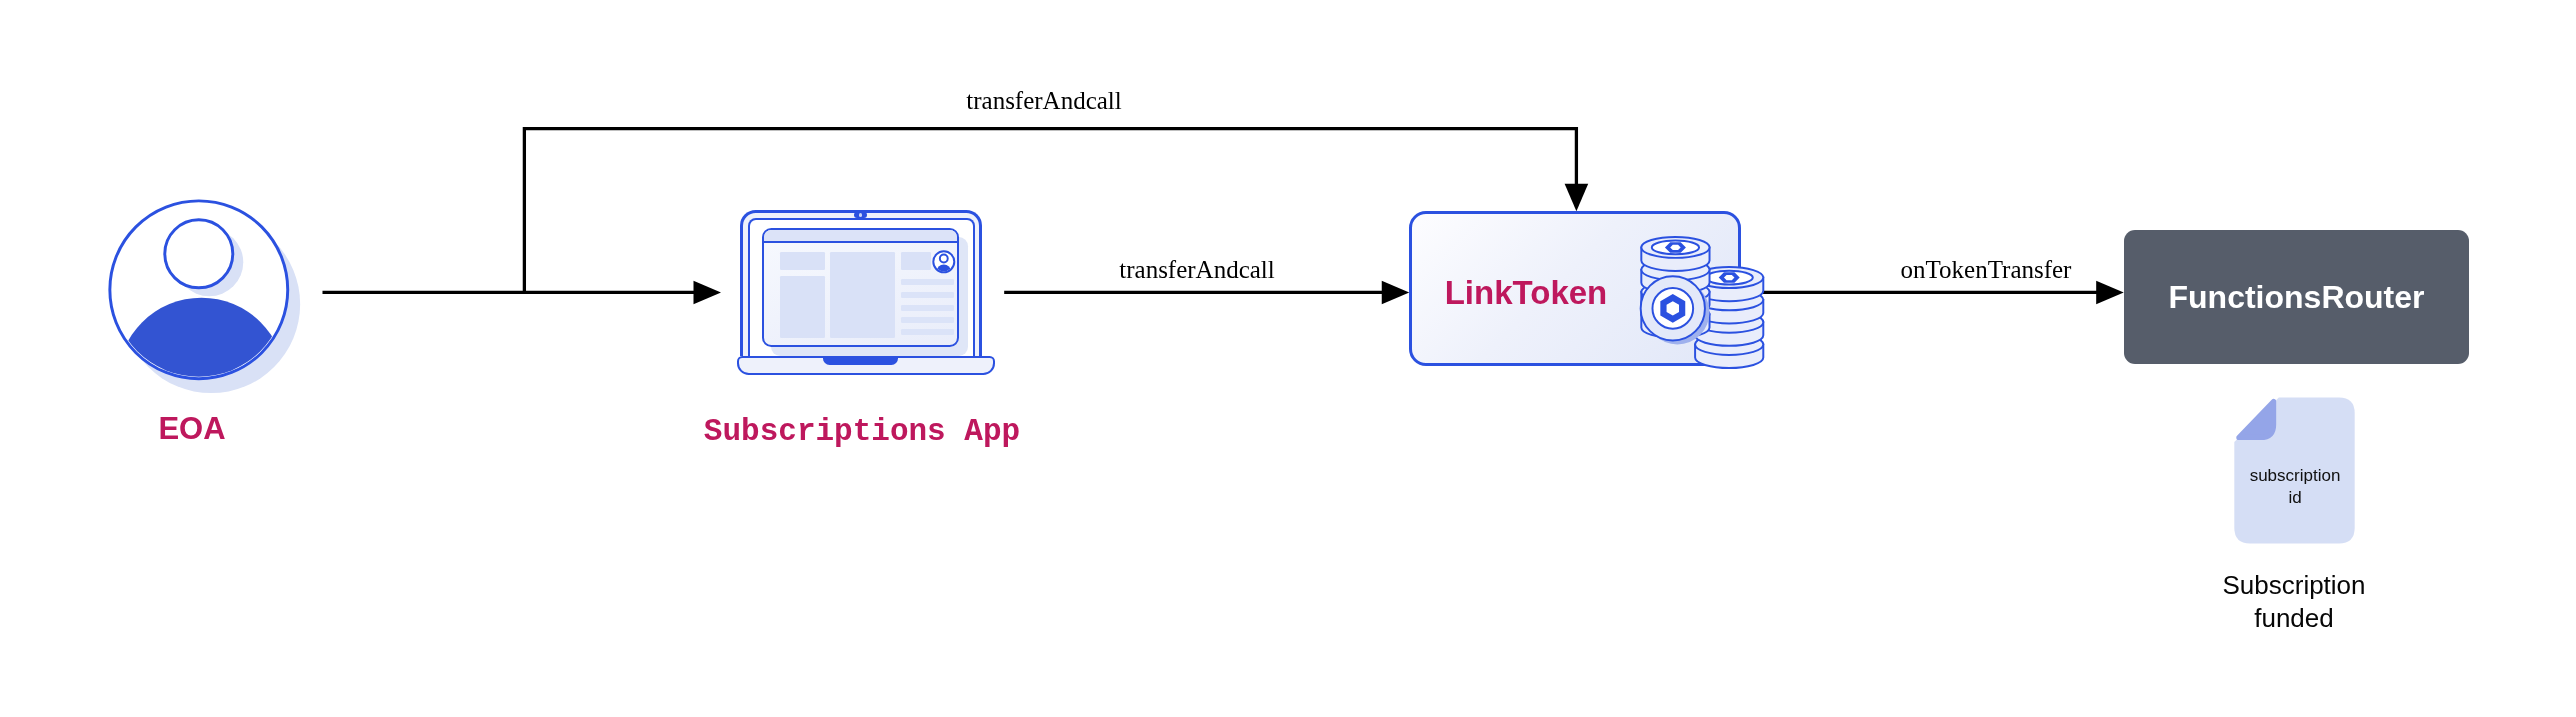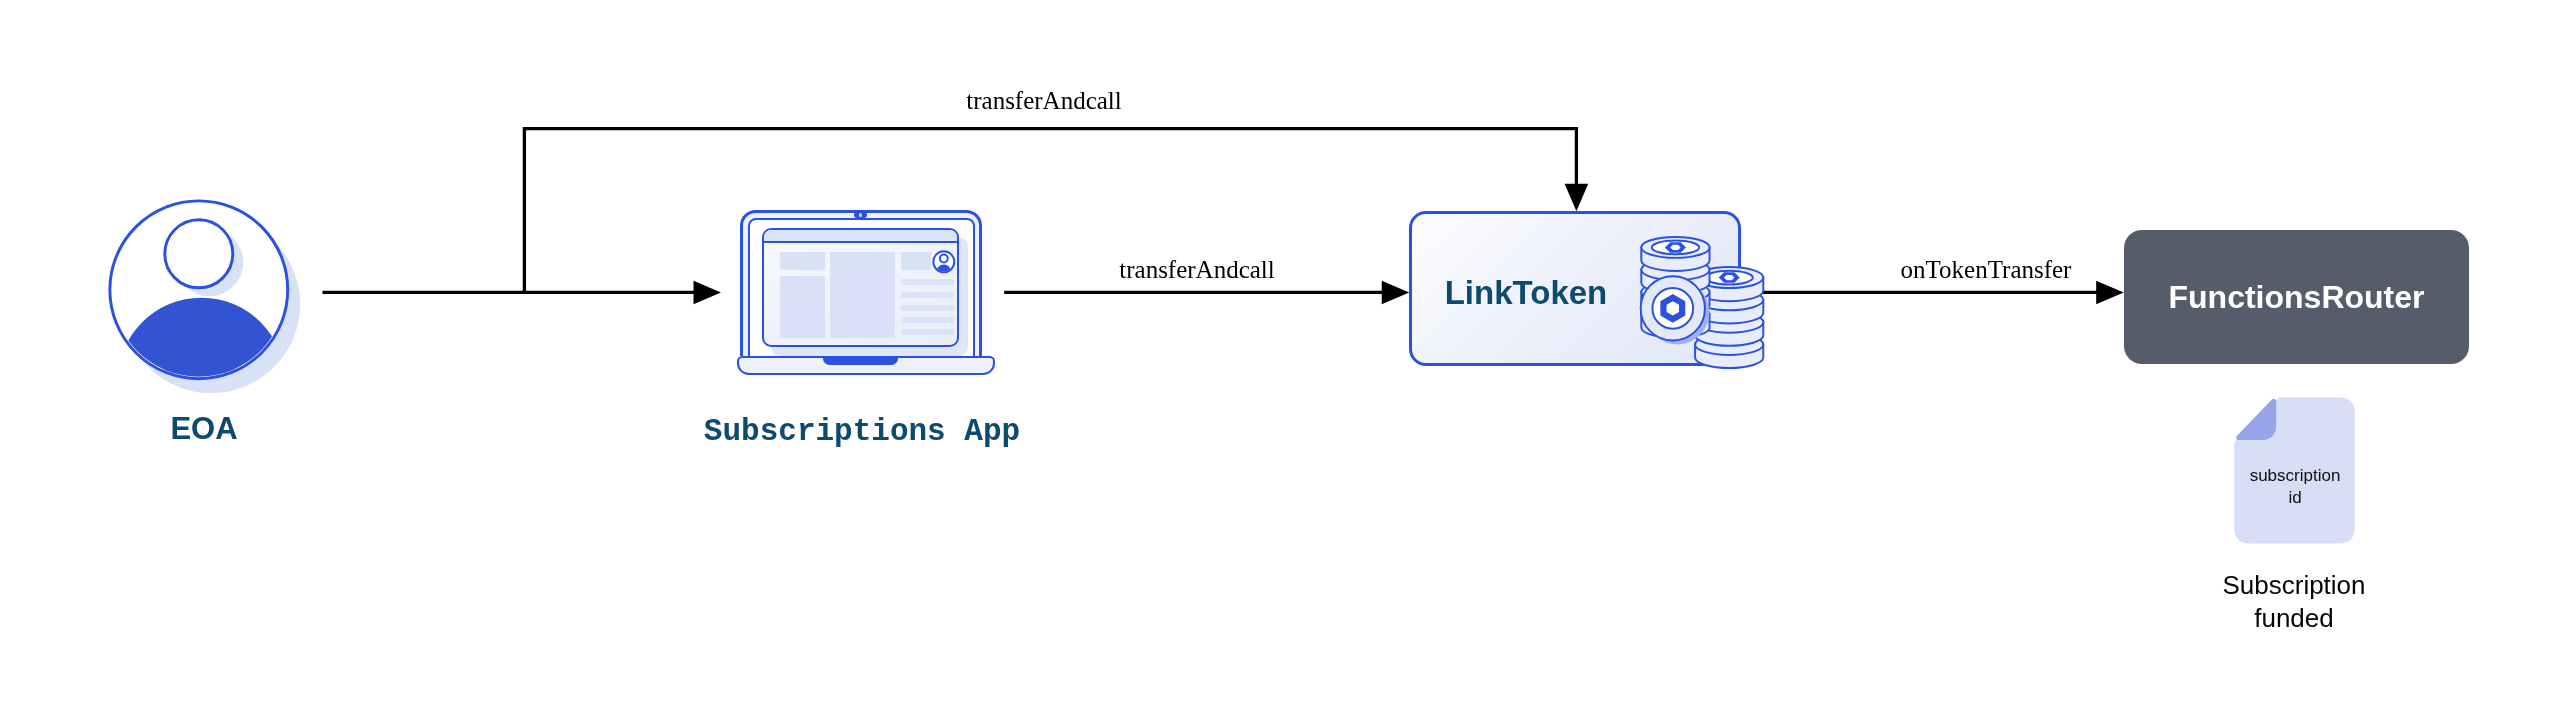--- a/index.html
+++ b/index.html
@@ -12,21 +12,21 @@
   }
   .abs { position:absolute; }
   svg { display:block; }
 
   
   .node-label {
     position:absolute;
     transform:translateX(-50%);
     font-weight:bold;
     font-size:31px;
-    color:#0c4a6e;
+    color:#be185d;
     white-space:nowrap;
     line-height:1;
   }
   .edge-label {
     position:absolute;
     transform:translateX(-50%);
     font-family:Liberation Serif, serif;
     font-size:25px;
     color:#000000;
     white-space:nowrap;
@@ -61,21 +61,21 @@
     border-radius:17px;
     background:linear-gradient(135deg,#fdfdff 0%,#eef1fb 45%,#e1e7f8 100%);
   }
   .linktoken-label { top:276px; left:1526px; font-size:33px; }
 
   
   .router-box {
     position:absolute;
     left:2124px; top:230px; width:345px; height:134px;
     background:#565d6a;
-    border-radius:18px;
+    border-radius:11px;
     display:flex; align-items:center; justify-content:center;
   }
   .router-label {
     font-weight:bold; font-size:32px; color:#ffffff; white-space:nowrap; line-height:1;
   }
 
   
   .laptop-lid {
     position:absolute; left:740px; top:210px; width:242px; height:146px;
     box-sizing:border-box;
@@ -153,21 +153,21 @@
     <clipPath id="eoaclip">
         <circle cx="148" cy="148" r="133"></circle>
       </clipPath>
     <g clip-path="url(#eoaclip)">
       <circle cx="164" cy="106" r="52" fill="#d9e1f6"></circle>
       <circle cx="148" cy="93" r="52" fill="#ffffff" stroke="#2b51e0" stroke-width="4.5"></circle>
       <circle cx="152" cy="288" r="128" fill="#3354d2"></circle>
     </g>
     <circle cx="148" cy="148" r="136" fill="none" stroke="#2b51e0" stroke-width="4.5"></circle>
   </svg>
-  <div class="node-label" style="left:204px;top:413px;">EOA</div>
+  <div class="node-label" style="left:192px;top:413px;">EOA</div>
 
   <div class="edge-label" style="left:1044px;top:88px;">transferAndcall</div>
   <div class="edge-label" style="left:1197px;top:257px;">transferAndcall</div>
   <div class="edge-label" style="left:1938px;top:257px;margin-left:48px;">onTokenTransfer</div>
 
   <div>
     <div class="laptop-lid"></div>
     <div class="laptop-screen"></div>
     <div class="laptop-camera"></div>
     <div class="appwin-shadow"></div>

